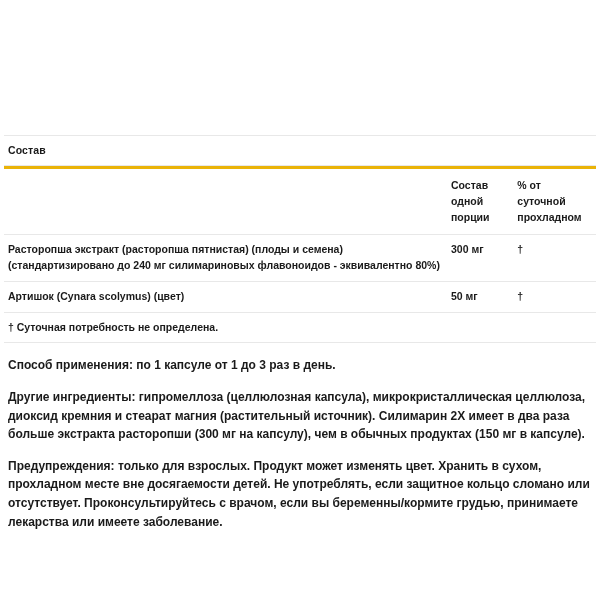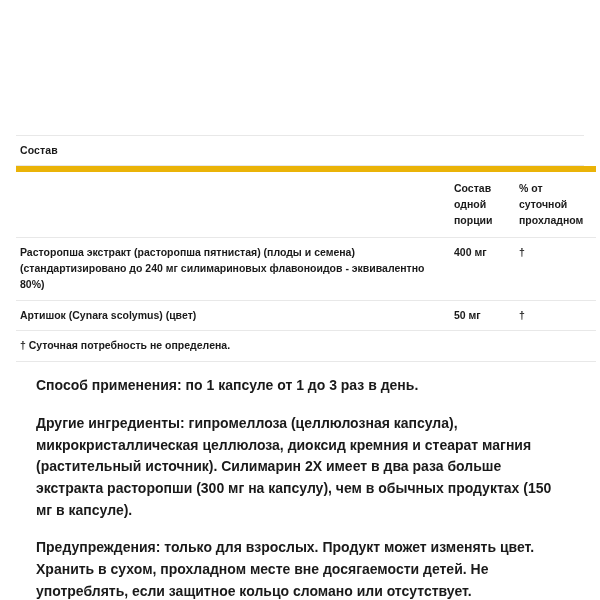--- a/index.html
+++ b/index.html
@@ -12,21 +12,21 @@
     height: 600px;
     font-family: "Liberation Sans", sans-serif;
     color: #1a1a1a;
     -webkit-font-smoothing: antialiased;
   }
   .page {
     position: relative;
     width: 600px;
     height: 600px;
     box-sizing: border-box;
-    padding: 0 16px;
+    padding: 0 4px;
   }
   .spacer-top { height: 135px; }
 
   .rule {
     border: 0;
     border-top: 1px solid #e8e8e8;
     margin: 0;
     height: 0;
   }
 
@@ -54,43 +54,43 @@
     line-height: 1.5;
     padding: 7px 4px 7px 4px;
     border-bottom: 1px solid #e8e8e8;
   }
   table.facts thead th {
     font-weight: bold;
     padding-top: 9px;
     padding-bottom: 9px;
   }
   table.facts thead tr.head-top th {
-    border-top: 6px solid #eab308;
+    border-top: 3px solid #eab308;
   }
   table.facts tbody td.name {
     font-weight: bold;
   }
   table.facts tbody td.amt {
     font-weight: bold;
     white-space: nowrap;
   }
   table.facts tbody td.dv {
     font-weight: bold;
   }
   td.footnote {
     font-weight: bold;
     font-size: 10.5px;
   }
 
   .para {
-    font-size: 14px;
+    font-size: 12px;
     font-weight: bold;
     line-height: 1.55;
     padding: 0 4px;
-    margin: 16px;
+    margin: 0;
   }
   .para.usage { margin-top: 13px; }
   .para.other { margin-top: 13px; }
   .para.free  { margin-top: 13px; }
   .para.warn  { margin-top: 13px; }
 </style>
 </head>
 <body>
 
 <div class="page">
@@ -113,21 +113,21 @@
     <thead>
       <tr class="head-top">
         <th></th>
         <th>Состав одной порции</th>
         <th>% от суточной прохладном</th>
       </tr>
     </thead>
     <tbody>
       <tr>
         <td class="name">Расторопша экстракт (расторопша пятнистая) (плоды и семена) (стандартизировано до 240 мг силимариновых флавоноидов - эквивалентно 80%)</td>
-        <td class="amt">400 мг</td>
+        <td class="amt">300 мг</td>
         <td class="dv">†</td>
       </tr>
       <tr>
         <td class="name">Артишок (Cynara scolymus) (цвет)</td>
         <td class="amt">50 мг</td>
         <td class="dv">†</td>
       </tr>
       <tr>
         <td class="footnote" colspan="3">† Суточная потребность не определена.</td>
       </tr>

